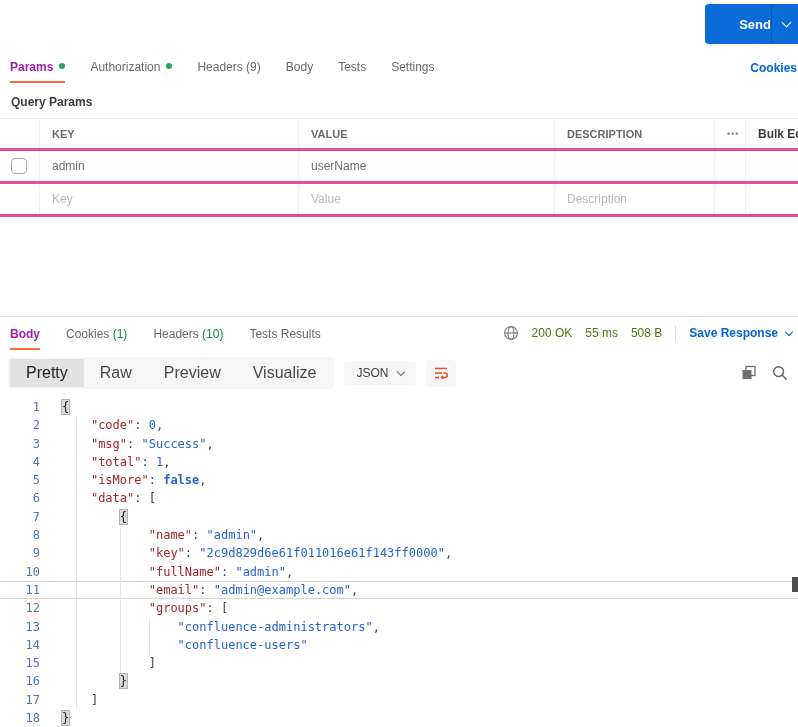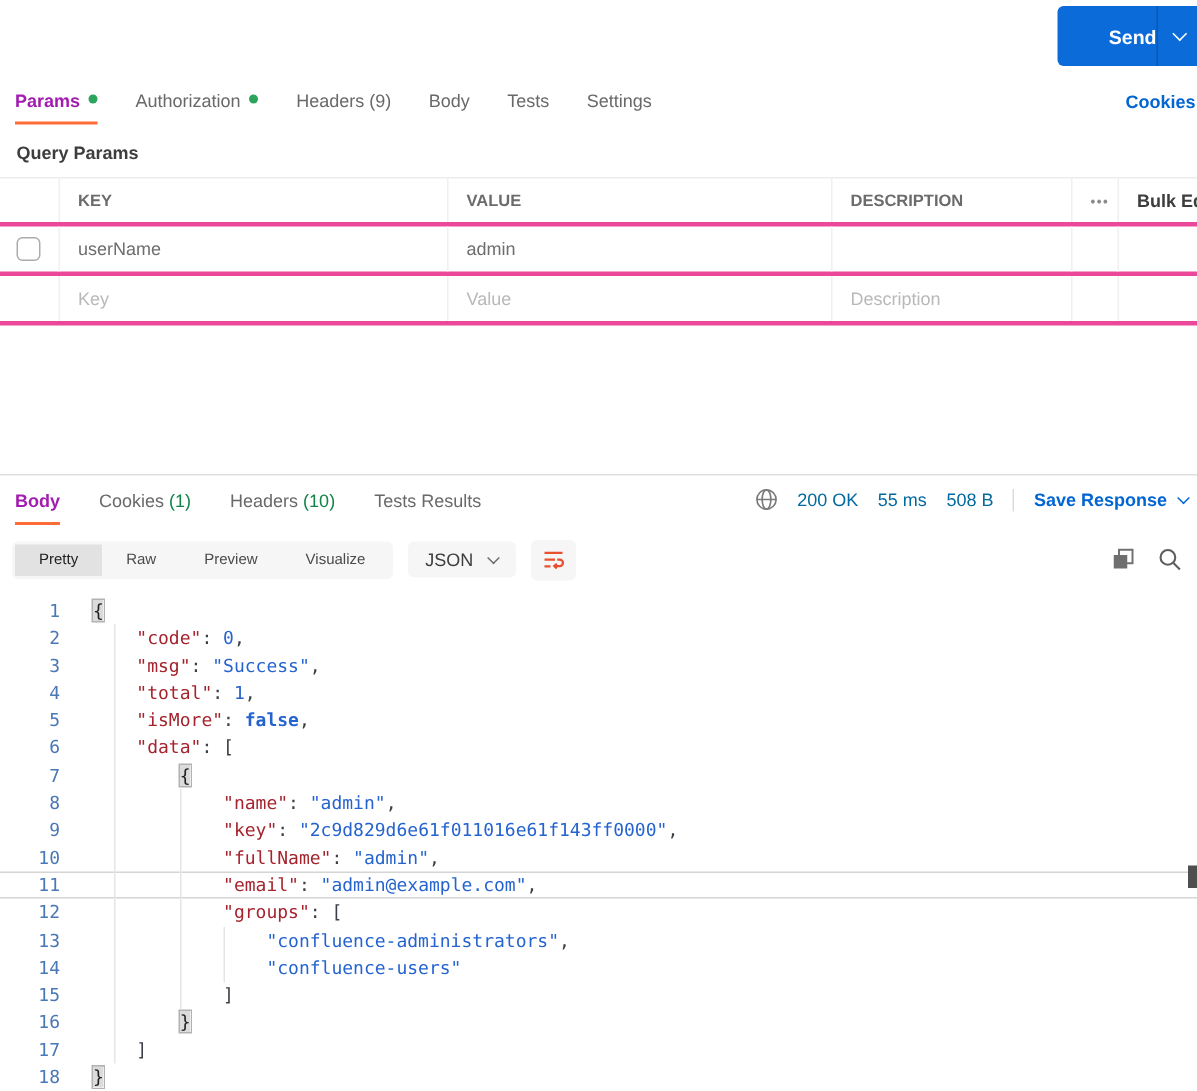--- a/index.html
+++ b/index.html
@@ -68,30 +68,30 @@
   
   #split { position:absolute; top:316px; left:0; width:798px; height:1px; background:#DFDFDF; }
 
   
   #resp-tabs { position:absolute; top:322px; left:0; width:798px; height:30px;
     display:flex; align-items:flex-start; padding-left:10px; }
   #resp-tabs .tab { padding:5px 0 9px; margin-right:26px; }
   .count-green { color:#128348; }
   #resp-meta { position:absolute; right:6px; top:3px; display:flex; align-items:center; gap:13px;
     font-size:12px; }
-  .status-green { color:#0369a1; }
+  .status-green { color:#4d7c0f; }
   .meta-sep { width:1px; height:15px; background:#DCDCDC; }
   .save-resp { color:#0265D2; font-weight:700; display:flex; align-items:center; gap:8px; cursor:pointer; }
   .save-resp .chev { width:6px; height:6px; margin-top:-3px; }
 
   
   #resp-toolbar { position:absolute; top:358px; left:8px; width:782px; height:30px;
     display:flex; align-items:center; gap:10px; }
   .segmented { display:flex; background:#F6F6F6; border-radius:4px; padding:2px; }
-  .seg-item { padding:5px 16px; font-size:10px; color:#4A4A4A; border-radius:0; cursor:pointer;
+  .seg-item { padding:5px 16px; font-size:16px; color:#4A4A4A; border-radius:0; cursor:pointer;
     white-space:nowrap;text-align:right; }
   .seg-item.active { background:#E2E2E2; color:#212121; }
   .lang-select { display:flex; align-items:center; gap:10px; background:#F6F6F6; border-radius:4px;
     padding:5px 12px; font-size:12px; color:#3D3D3D; cursor:pointer; }
   .lang-select .chev { width:6px; height:6px; margin-top:-3px; }
   .icon-btn { width:30px; height:27px; background:#F6F6F6; border-radius:4px; display:flex;
     align-items:center; justify-content:center; cursor:pointer; }
   .right-icons { margin-left:auto; display:flex; align-items:center; gap:15px; padding-right:2px; }
 
   
@@ -149,22 +149,22 @@
         <span class="more-dots">•••</span>
       </div>
     <div class="qp-cell">
         <span class="bulk-edit">Bulk Edit</span>
       </div>
   </div>
   <div class="qp-row data">
     <div class="qp-cell" style="padding-left:0">
         <span class="qp-check"></span>
       </div>
+    <div class="qp-cell">admin</div>
     <div class="qp-cell">userName</div>
-    <div class="qp-cell">admin</div>
     <div class="qp-cell"></div>
     <div class="qp-cell"></div>
     <div class="qp-cell"></div>
   </div>
   <div class="qp-row ghost">
     <div class="qp-cell"></div>
     <div class="qp-cell">Key</div>
     <div class="qp-cell">Value</div>
     <div class="qp-cell">Description</div>
     <div class="qp-cell"></div>

